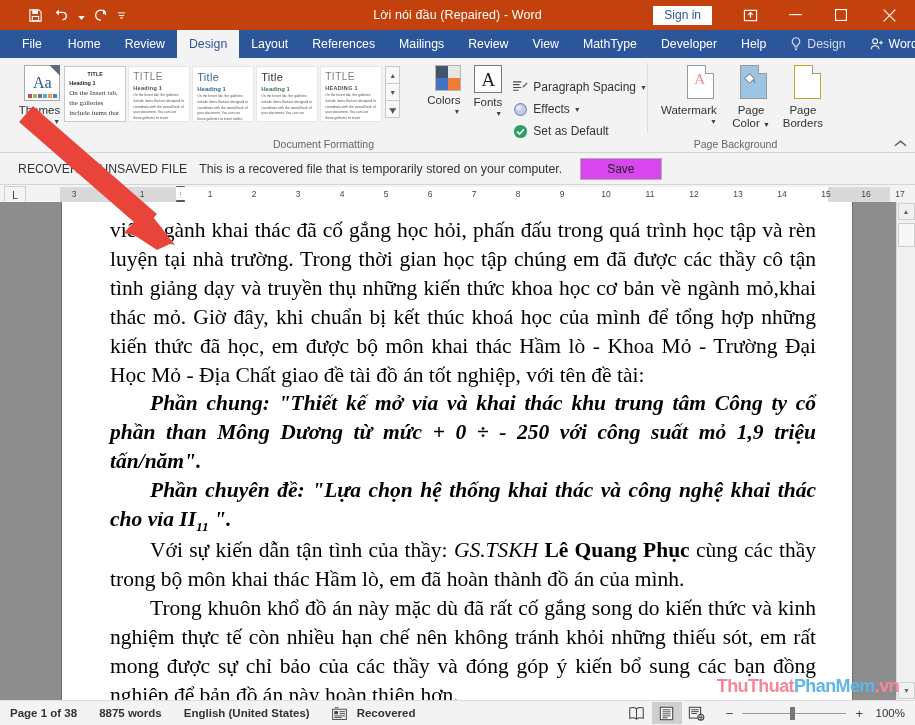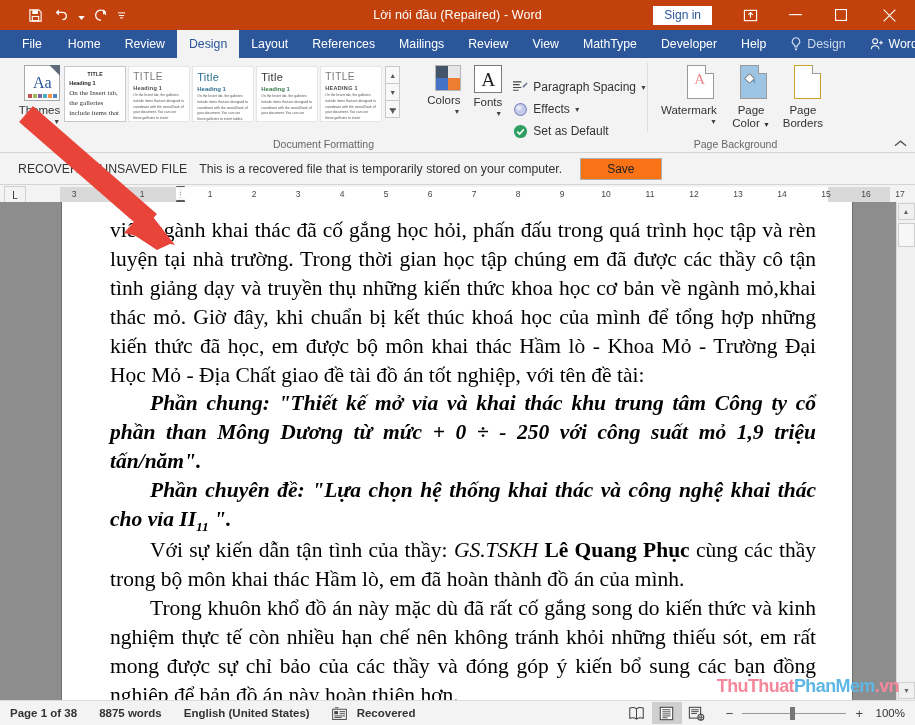--- a/index.html
+++ b/index.html
@@ -156,21 +156,21 @@
   }
 
   
   .msgbar{
     height:32px; background:#f3f3f3; border-bottom:1px solid #d4d4d4;
     display:flex; align-items:center; padding-left:18px; gap:12px;
   }
   .msgbar .ttl{ font-size:12.3px; color:#333; }
   .msgbar .txt{ font-size:12.3px; color:#333; }
   .msgbar .save{
-    margin-left:6px; background:#f97316; border:1px solid #b0b0b0;
+    margin-left:6px; background:#d946ef; border:1px solid #b0b0b0;
     font-size:12px; color:#222; padding:3px 26px; cursor:default;
   }
 
   
   .ruler-row{ height:20px; background:#f3f3f3; display:flex; align-items:center; position:relative; }
   .tabsel{
     width:22px; height:18px; margin-left:4px; background:#f3f3f3; border:1px solid #d0d0d0;
     display:flex; align-items:center; justify-content:center; font-size:10px; color:#333;
   }
   .ruler{

